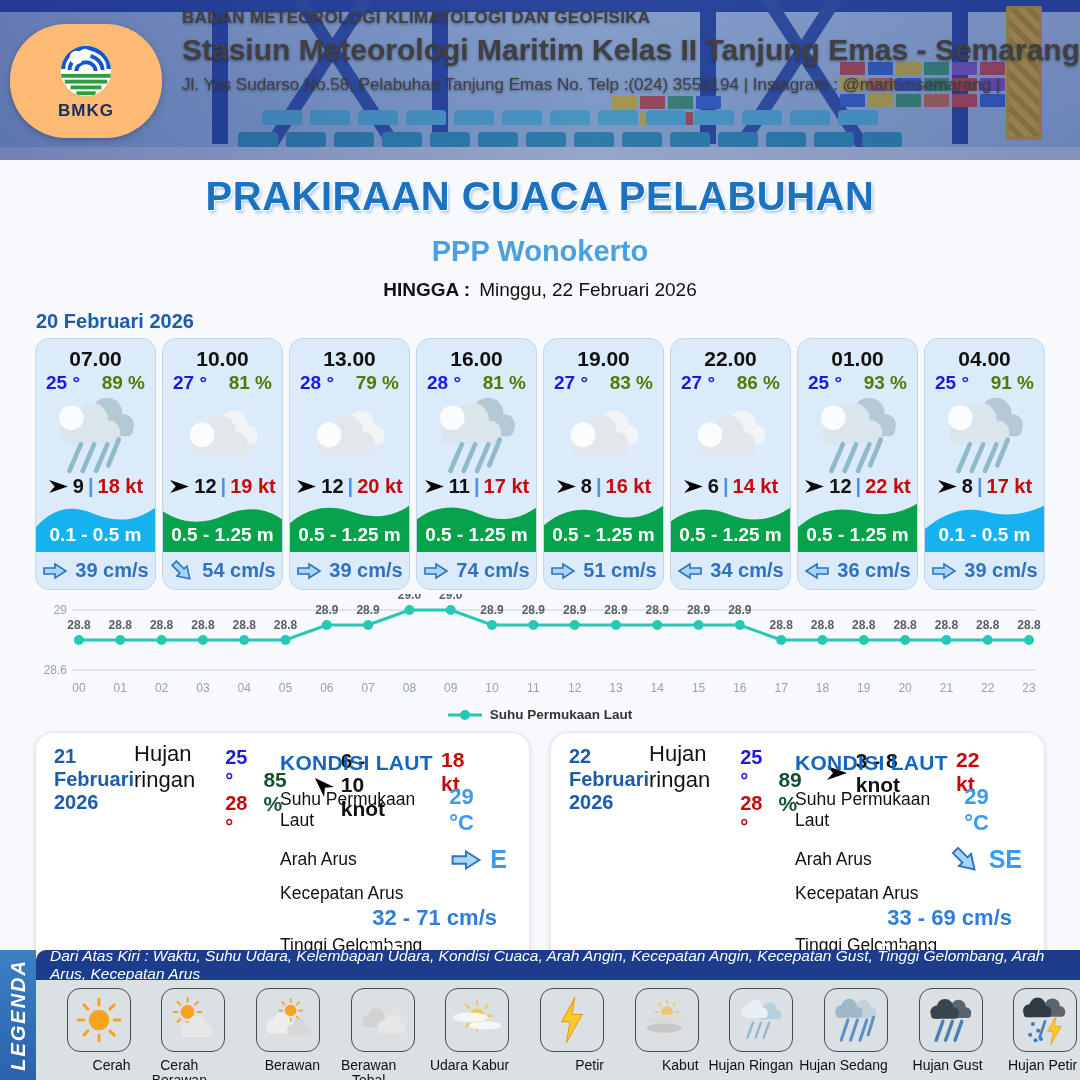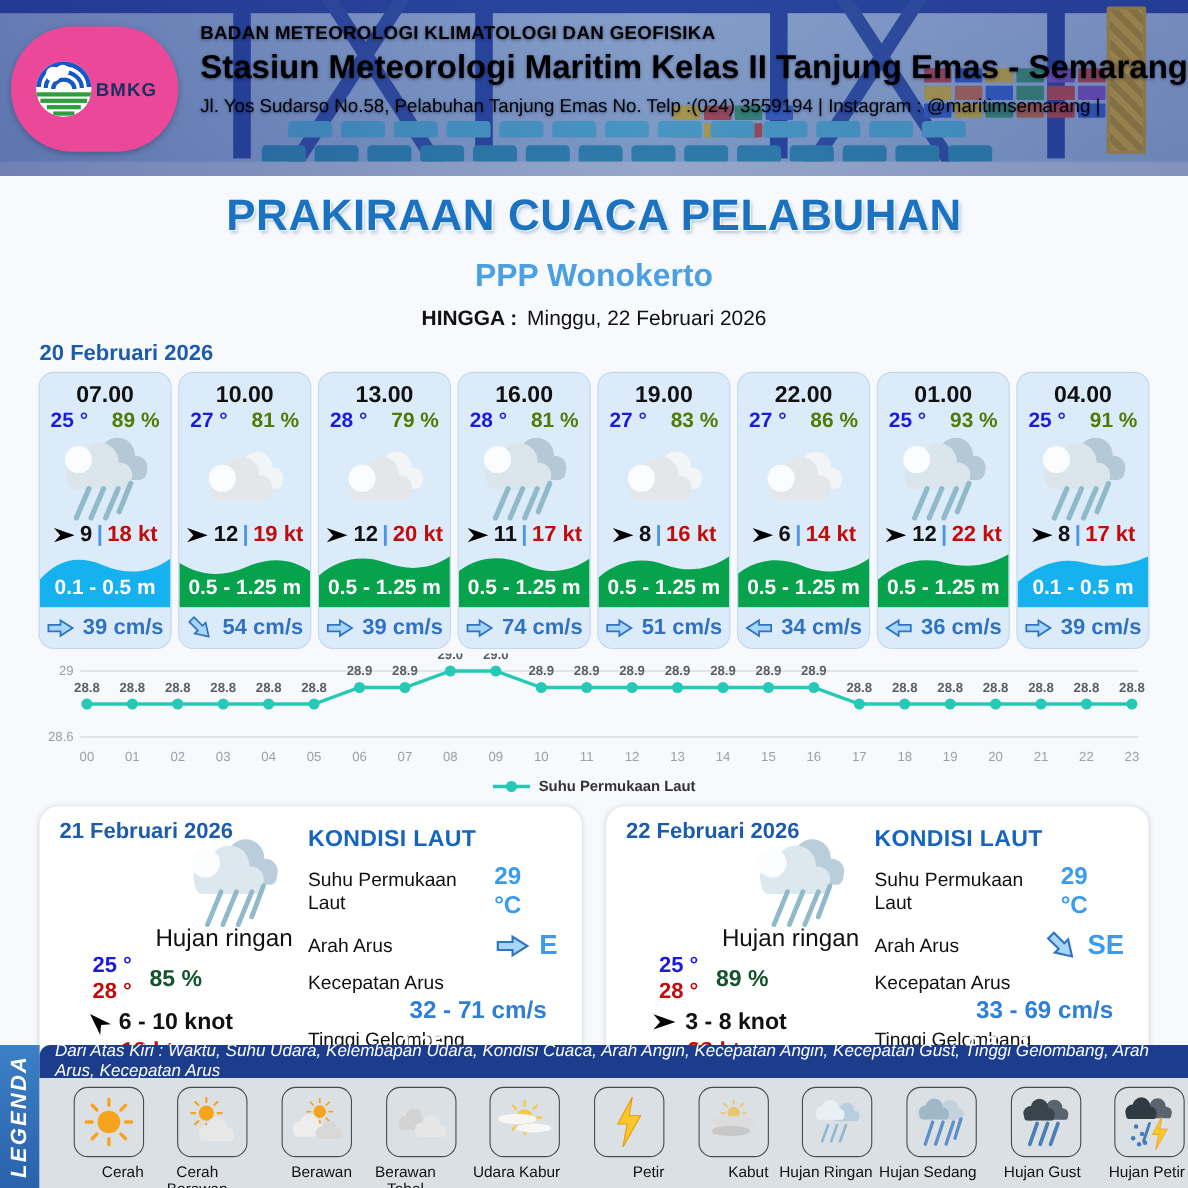--- a/index.html
+++ b/index.html
@@ -25,25 +25,25 @@
   .crane{position:absolute;left:1006px;top:6px;width:30px;height:128px;
          background:repeating-linear-gradient(45deg,#e8b622 0 6px,#c99a12 6px 12px);
          border:3px solid #d9a81c;border-radius:2px}
   .seatrow{position:absolute;display:flex;gap:8px}
   .sr1{left:262px;top:110px}.sr2{left:238px;top:132px}
   .seatrow i{width:40px;height:15px;border-radius:4px 4px 2px 2px;display:block}
   .sr1 i{background:#57bed4}.sr2 i{background:#2f97b0}
   .floor{position:absolute;left:0;right:0;bottom:0;height:13px;background:#cdd8e1}
   .hoverlay{position:absolute;inset:0;
             background:linear-gradient(90deg,rgba(28,48,138,.52),rgba(43,71,158,.34) 55%,rgba(28,48,138,.42))}
-  .logo{position:absolute;left:10px;top:24px;width:152px;height:114px;background:#ec4899;
-        border-radius:56px;display:flex;flex-direction:row;align-items:center;
+  .logo{position:absolute;left:10px;top:24px;width:152px;height:114px;background:#fdba74;
+        border-radius:56px;display:flex;flex-direction:column;align-items:center;
         justify-content:center;z-index:3;box-shadow:0 2px 6px rgba(0,0,20,.25)}
   .logo-name{font-size:17px;font-weight:800;color:#1c2f63;letter-spacing:1px;margin-top:1px}
-  .htext{position:absolute;left:182px;top:20px;z-index:2;color:#000000;text-shadow:0 1px 3px rgba(0,0,40,.45)}
+  .htext{position:absolute;left:182px;top:8px;z-index:2;color:#404040;text-shadow:0 1px 3px rgba(0,0,40,.45)}
   .agency{font-size:17px;font-weight:800;letter-spacing:.3px}
   .station{font-size:30px;font-weight:800;margin-top:5px}
   .address{font-size:17px;margin-top:8px}
 
   
   .ptitle{margin-top:14px;text-align:center;font-size:40px;font-weight:800;color:#1b72c0;
           letter-spacing:.5px;text-shadow:1px 1px 0 #fff,2px 3px 3px rgba(120,160,200,.55)}
   .psub{text-align:center;font-size:29px;font-weight:800;color:#4aa0e2;margin-top:3px}
   .validity{display:flex;justify-content:center;gap:80px;margin-top:11px;font-size:19px}
   .vgroup{display:flex;gap:9px;align-items:baseline}
@@ -84,21 +84,21 @@
   #sst-chart{width:1010px;height:112px;display:block}
   .cval{font-size:12px;fill:#5a5f66;font-weight:bold;font-family:"Liberation Sans",sans-serif}
   .ctick{font-size:12px;fill:#9aa1ab;font-family:"Liberation Sans",sans-serif}
   .clegend{display:flex;justify-content:center;align-items:center;gap:8px;margin-top:1px;
            font-size:13.5px;color:#333;font-weight:bold}
 
   
   .dcards{display:flex;gap:20px;padding:0 35px;margin-top:10px}
   .dcard{flex:1;background:#fff;border:1px solid #e3e7ec;border-radius:18px;height:248px;
          box-shadow:0 1px 5px rgba(150,160,175,.3);display:flex;box-sizing:border-box;padding:12px 18px 10px}
-  .dleft{width:212px;display:flex;flex-direction:column;align-items:flex-end}
+  .dleft{width:212px;display:flex;flex-direction:row;align-items:flex-start}
   .ddate{align-self:flex-start;font-size:20px;font-weight:800;color:#1d5cab}
   .dicon{width:104px;height:84px;margin-top:-8px}
   .dcond{font-size:22px;margin-top:-4px}
   .dtemps{display:flex;align-items:center;gap:16px;margin-top:1px;align-self:flex-start;margin-left:30px}
   .tcol{display:flex;flex-direction:column;line-height:1.15}
   .tmin{color:#1b1bdf;font-weight:800;font-size:20px}
   .tmax{color:#c40b0b;font-weight:800;font-size:20px}
   .dhum{color:#14532d;font-weight:700;font-size:21px}
   .dwind{display:flex;align-items:center;gap:8px;font-size:21px;font-weight:800;margin-top:4px;
          align-self:flex-start;margin-left:24px}

